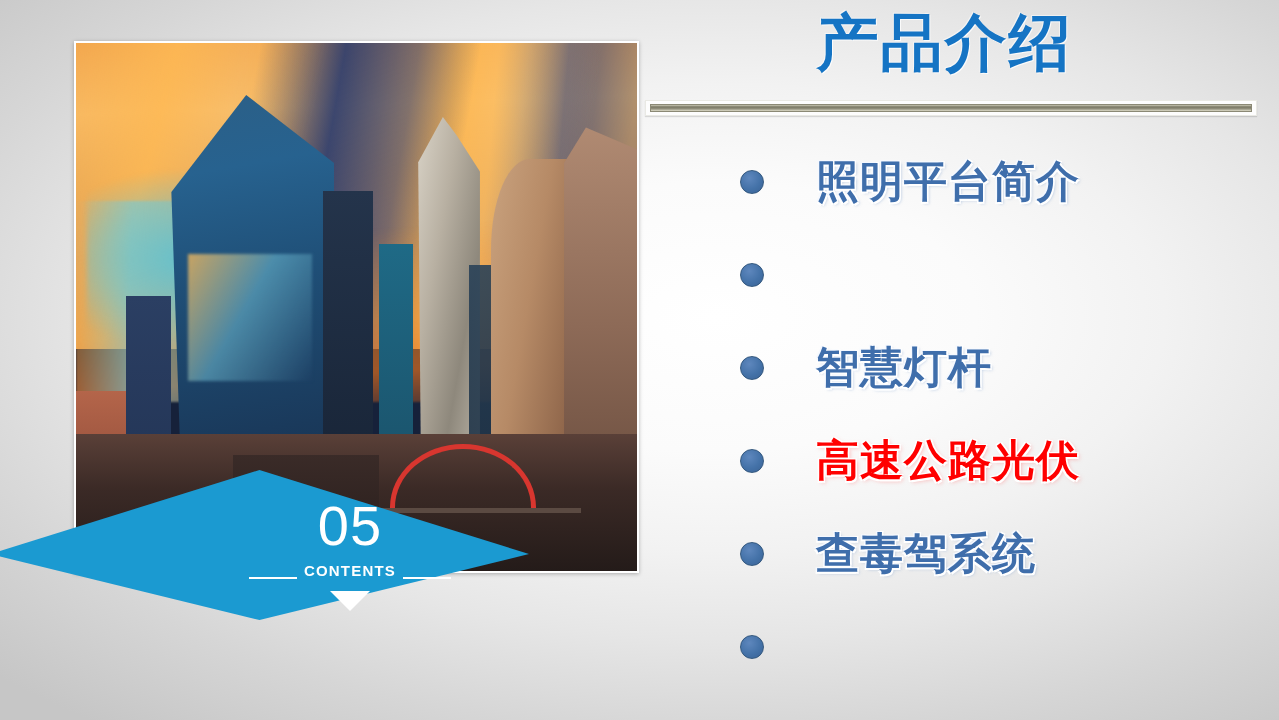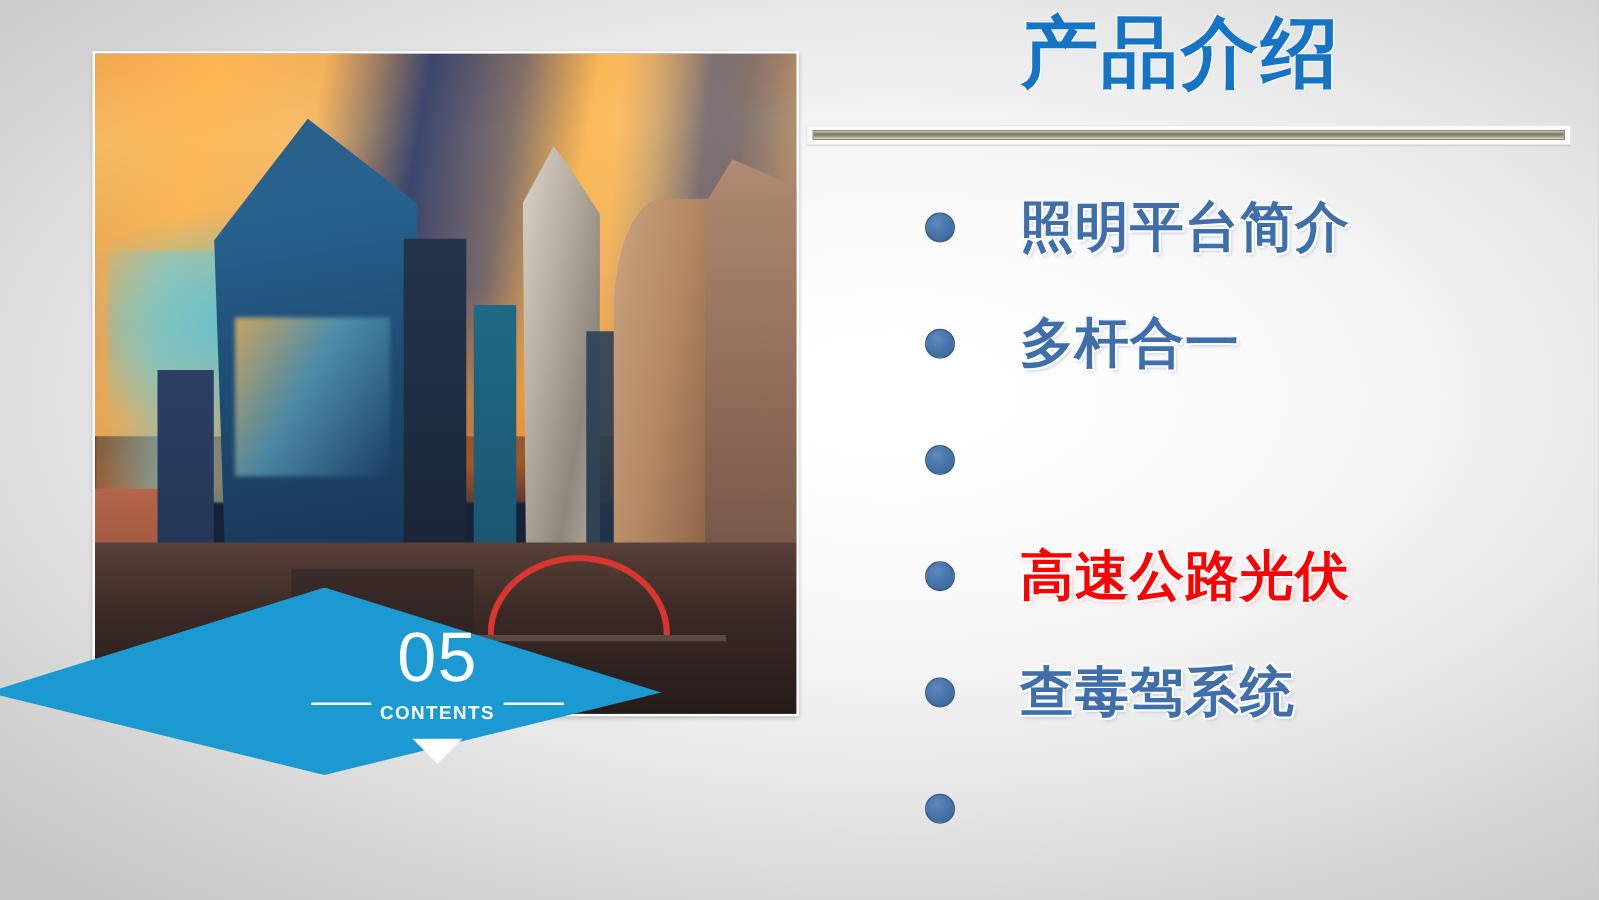--- a/index.html
+++ b/index.html
@@ -77,21 +77,21 @@
   }
   #diamond-text {
     position:absolute; left:185px; top:498px; width:330px;
     text-align:center; color:#fff; pointer-events:none;
   }
   #num05 {
     font-size:56px; font-weight:400; line-height:1;
     letter-spacing:1px; font-family:"Liberation Sans", sans-serif;
   }
   #contents-row {
-    display:flex; align-items:flex-start; justify-content:center;
+    display:flex; align-items:flex-end; justify-content:center;
     gap:7px; margin-top:8px;
   }
   #contents-row .rule { height:2px; width:48px; background:#fff; }
   #contents-label {
     font-size:15px; font-weight:bold; letter-spacing:1.2px;
   }
   #down-tri {
     margin:12px auto 0; width:0; height:0;
     border-left:20px solid transparent; border-right:20px solid transparent;
     border-top:20px solid #fff;
@@ -221,25 +221,25 @@
 
     <div id="bullet-list">
 
       <div class="bullet-row">
         <span class="bullet-dot"></span>
         <span class="bullet-label blue">照明平台简介</span>
       </div>
 
       <div class="bullet-row">
         <span class="bullet-dot"></span>
-        <span class="bullet-label blue">多杆合一</span>
-      </div>
-
-      <div class="bullet-row">
-        <span class="bullet-dot"></span>
+      </div>
+
+      <div class="bullet-row">
+        <span class="bullet-dot"></span>
+        <span class="bullet-label blue">智慧灯杆</span>
       </div>
 
       <div class="bullet-row">
         <span class="bullet-dot"></span>
         <span class="bullet-label red">高速公路光伏</span>
       </div>
 
       <div class="bullet-row">
         <span class="bullet-dot"></span>
         <span class="bullet-label blue">查毒驾系统</span>

